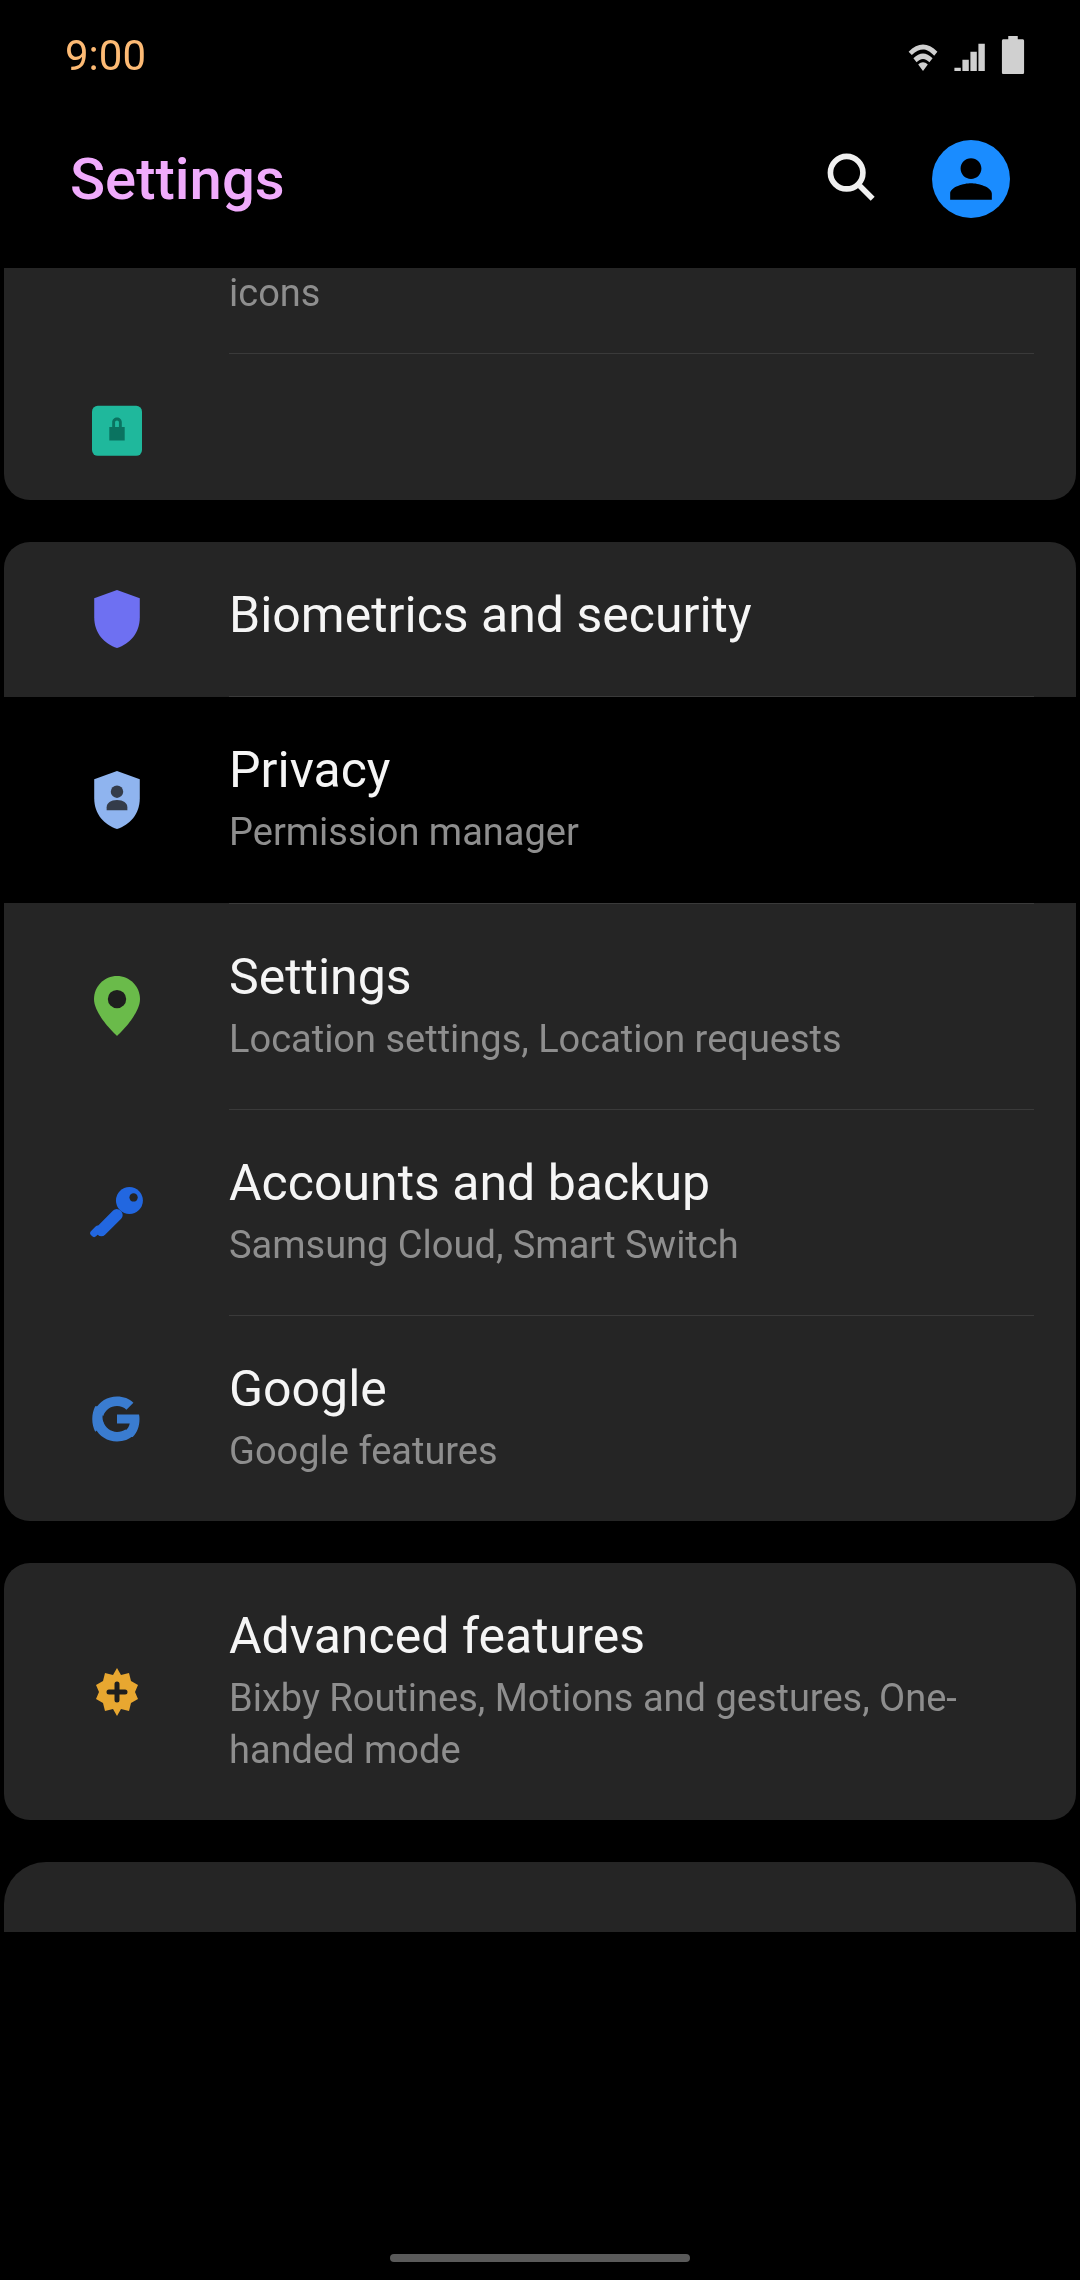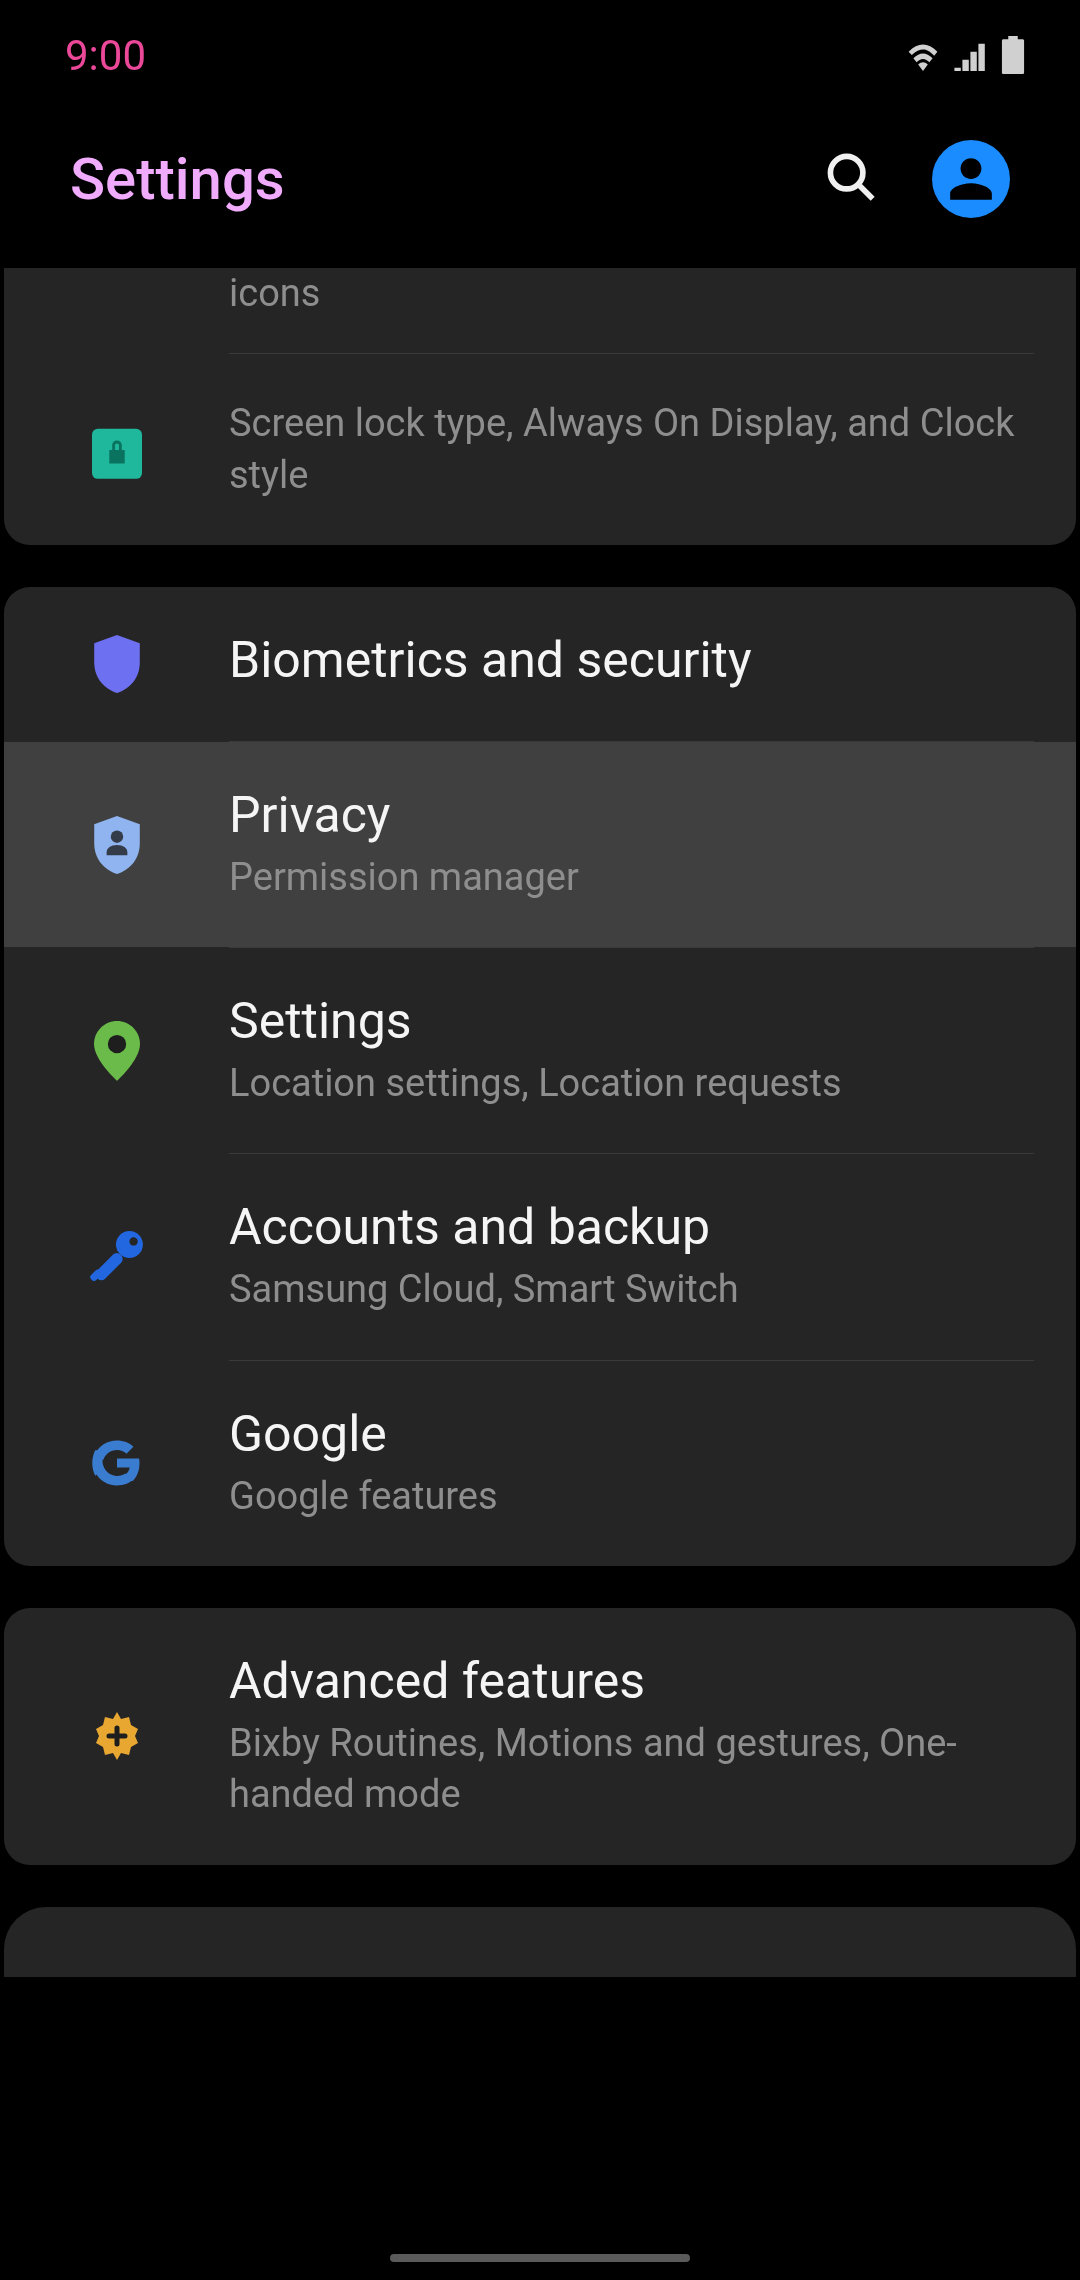--- a/index.html
+++ b/index.html
@@ -15,21 +15,21 @@
     .status-bar {
       display: flex;
       justify-content: space-between;
       align-items: center;
       padding: 30px 55px 20px 65px;
       height: 100px;
     }
     .status-time {
       font-size: 42px;
       font-weight: 400;
-      color: #ec4899;
+      color: #fdba74;
     }
     .status-icons {
       display: flex;
       align-items: center;
       gap: 10px;
     }
     .header {
       display: flex;
       justify-content: space-between;
       align-items: center;
@@ -72,21 +72,21 @@
       border-top-right-radius: 0;
     }
     .row {
       display: flex;
       align-items: center;
       padding: 44px 0 44px 0;
       position: relative;
       justify-content: center;
     }
     .row.highlighted {
-      background: #404040;
+      background: #000000;
     }
     .row-partial {
       padding-top: 0;
       padding-bottom: 34px;
     }
     .row-icon-wrap {
       width: 225px;
       display: flex;
       justify-content: center;
       align-items: center;
@@ -181,21 +181,20 @@
     </div>
     <div class="divider"></div>
     <div class="row">
       <div class="row-icon-wrap">
         <svg width="50" height="58" viewBox="0 0 26 30">
             <rect x="0" y="4" width="26" height="26" rx="3" fill="#1fb89c"></rect>
             <path fill="#0a7360" d="M13 10c-1.4 0-2.5 1.1-2.5 2.5V15H9v7h8v-7h-1.5v-2.5C15.5 11.1 14.4 10 13 10zm0 1.6c.5 0 1 .4 1 .9V15h-2v-2.5c0-.5.5-.9 1-.9z"></path>
           </svg>
       </div>
       <div class="row-text">
-        <div class="row-subtitle">Screen lock type, Always On Display, and Clock style</div>
       </div>
     </div>
   </div>
 
   <div class="card">
     <div class="row">
       <div class="row-icon-wrap">
         <svg width="50" height="58" viewBox="0 0 24 28">
             <path fill="#6e70f2" d="M12 0L1 4v9c0 8 5 13 11 15 6-2 11-7 11-15V4L12 0z"></path>
           </svg>

